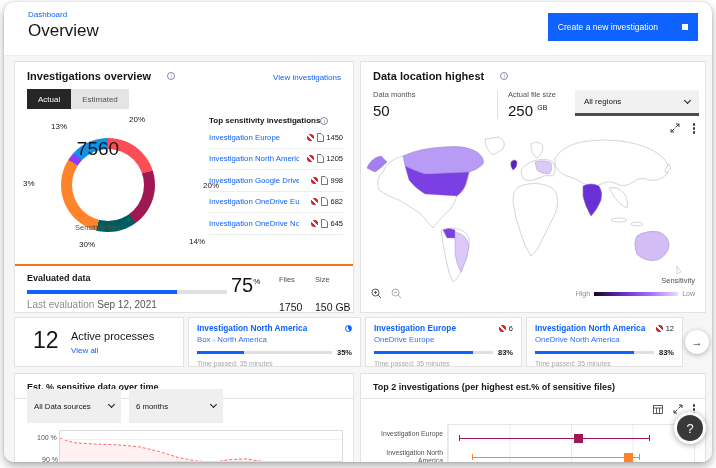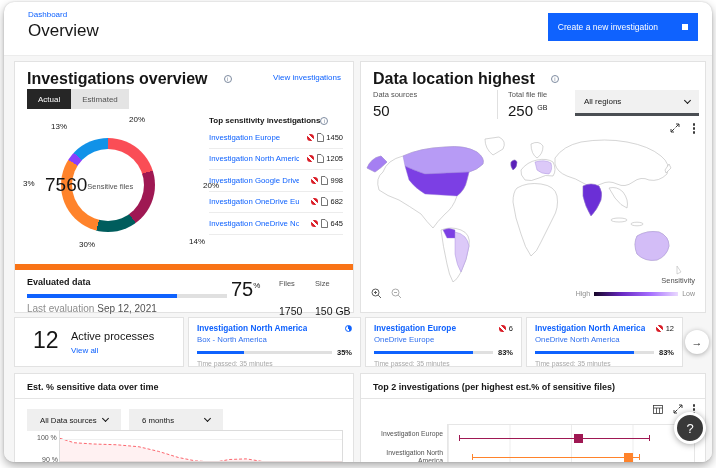--- a/index.html
+++ b/index.html
@@ -7,49 +7,49 @@
   .page{position:absolute;left:4px;top:2px;width:708px;height:460px;background:#fff;border-radius:10px;
         box-shadow:0 4px 10px rgba(0,0,0,.32),0 0 2px rgba(0,0,0,.18);overflow:hidden}
   
   .breadcrumb{position:absolute;left:24px;top:8px;font-size:8px;color:#0f62fe;cursor:pointer}
   .page-title{position:absolute;left:24px;top:19px;font-size:17px;color:#161616}
   .create-btn{position:absolute;right:14px;top:11px;height:28px;background:#0f62fe;color:#fff;font-size:8.5px;
               border:none;display:flex;align-items:center;gap:24px;padding:0 10px;cursor:pointer}
   .add-icon{width:6px;height:6px;background:#fff;display:inline-block}
   .content{position:absolute;left:0;top:53px;right:0;bottom:0;background:#f6f6f6;border-top:1px solid #ececec}
   .card{position:absolute;background:#fff;border:1px solid #e2e2e2}
-  .card-title{position:absolute;left:12px;top:8px;font-size:16px;font-weight:700;color:#161616;display:flex;align-items:center;gap:16px}
+  .card-title{position:absolute;left:12px;top:8px;font-size:11px;font-weight:700;color:#161616;display:flex;align-items:center;gap:16px}
   .info{width:8px;height:8px;border-radius:50%;border:1px solid #7e8ba0;color:#7e8ba0;font-size:6px;line-height:7px;
         text-align:center;display:inline-block;font-weight:400}
   .info::after{content:"i"}
   
   .inv-card{left:10px;top:5px;width:340px;height:252px}
   .view-link{position:absolute;right:12px;top:11px;font-size:8px;color:#0f62fe;cursor:pointer}
   .toggle{position:absolute;left:12px;top:27px;display:flex}
   .tg{height:20px;font-size:8px;display:flex;align-items:center;padding:0 11px;cursor:pointer}
   .tg-on{background:#262626;color:#fff}
   .tg-off{background:#e4e4e4;color:#525252}
   .donut{position:absolute;left:46px;top:76px;width:94px;height:94px;border-radius:50%}
   .donut::after{content:"";position:absolute;inset:11px;background:#fff;border-radius:50%}
-  .donut-center{position:absolute;left:30px;top:76px;width:94px;height:94px;display:flex;
-                align-items:center;justify-content:flex-start;z-index:2}
+  .donut-center{position:absolute;left:36px;top:76px;width:94px;height:94px;display:flex;flex-direction:column;
+                align-items:center;justify-content:space-between;z-index:2}
   .donut-num{font-size:19px;color:#161616}
   .donut-sub{font-size:7.5px;color:#525252;margin-top:2px}
   .plabel{position:absolute;font-size:8px;color:#161616;z-index:2}
   .pl-red{left:114px;top:53px}.pl-mag{left:188px;top:119px}.pl-teal{left:174px;top:175px}
   .pl-org{left:64px;top:178px}.pl-pur{left:8px;top:117px}.pl-blue{left:36px;top:60px}
   .tslist{position:absolute;left:194px;top:54px;width:134px}
   .tsl-h{font-size:8px;font-weight:700;color:#161616;display:flex;align-items:center;gap:0;margin-bottom:2px}
   .tsl-row{display:flex;align-items:center;justify-content:space-between;height:21.5px;border-bottom:1px solid #ececec;cursor:pointer}
   .tsl-name{font-size:7.8px;color:#0f62fe;white-space:nowrap;overflow:hidden;max-width:90px}
   .tsl-right{display:flex;align-items:center;gap:2.5px}
   .blocked{width:7px;height:7px;border-radius:50%;display:inline-block;flex:none;
            background:linear-gradient(45deg,transparent 41%,#fff 41%,#fff 59%,transparent 59%),#da1e28}
   .count{font-size:7.5px;color:#161616}
-  .eval{position:absolute;left:0;right:0;top:202px;height:50px;border-top:6px solid #f97316}
+  .eval{position:absolute;left:0;right:0;top:202px;height:50px;border-top:2px solid #f97316}
   .eval-title{position:absolute;left:12px;top:7px;font-size:9px;font-weight:700;color:#161616}
   .eval-bar{position:absolute;left:12px;top:24px;width:200px;height:4px;background:#e0e0e0}
   .eval-fill{height:100%;background:#0f62fe}
   .eval-last{position:absolute;left:12px;top:33px;font-size:10px;color:#8d8d8d}
   .eval-date{color:#525252;margin-left:3px}
   .eval-pct{position:absolute;left:216px;top:8px;font-size:20px;color:#161616}
   .eval-pct sup{font-size:8px}
   .eval-col{position:absolute;top:9px}
   .ec-files{left:264px}.ec-size{left:300px}
   .ec-label{font-size:7.5px;color:#525252}
@@ -93,22 +93,22 @@
   .pc-fill{height:100%;background:#0f62fe}
   .pc-pct{font-size:7.5px;font-weight:700;color:#161616}
   .pc-time{font-size:6.8px;color:#a8a8a8;margin-top:2.5px}
   .arrow-btn{position:absolute;left:681px;top:274px;width:24px;height:24px;border-radius:50%;background:#fff;
              box-shadow:0 1px 5px rgba(0,0,0,.3);display:flex;align-items:center;justify-content:center;
              font-size:11px;color:#161616;cursor:pointer;z-index:3}
   
   .line-card{left:10px;top:317px;width:340px;height:90px}
   .bc-title{position:absolute;left:12px;top:8px;font-size:9px;font-weight:700;color:#161616}
   .bc-rule{position:absolute;left:0;right:0;top:24px;border-top:1px solid #e4e4e4}
-  .dd{position:absolute;top:35px;height:22px;background:#efefef;display:flex;align-items:center;justify-content:space-between;
-      padding:0 13px;font-size:7.8px;color:#161616;cursor:pointer}
+  .dd{position:absolute;top:15px;height:34px;background:#efefef;display:flex;align-items:center;justify-content:space-between;
+      padding:0 7px;font-size:7.8px;color:#161616;cursor:pointer}
   .dd1{left:12px;width:94px}.dd2{left:114px;width:94px}
   .chart-icons{position:absolute;display:flex;gap:10px;align-items:center}
   .ci-line{right:10px;top:58px}
   .plot{position:absolute;left:44px;top:56px;right:10px;bottom:-2px;border:1px solid #dcdcdc;border-bottom:none;background:#fff;overflow:hidden}
   .yl{position:absolute;font-size:7px;color:#525252}
   .yl1{left:22px;top:60px}.yl2{left:27px;top:82px}
   .gl90{position:absolute;left:0;right:0;top:30px;border-top:1px solid #e6dada}
   .gl100{position:absolute;left:0;right:0;top:8px;border-top:1px solid #f0f0f0}
   .top5-card{left:356px;top:317px;width:346px;height:90px}
   .ci-t5{right:10px;top:30px}
@@ -242,25 +242,25 @@
         </div>
       </div>
     </section>
 
     <section class="card map-card">
       <div class="card-title">
         <span>Data location highest</span>
         <span class="info"></span>
       </div>
       <div class="stat st1">
-        <div class="st-label">Data sources</div>
+        <div class="st-label">Data months</div>
         <div class="st-val">50</div>
       </div>
       <div class="stat st3">
-        <div class="st-label">Total file file</div>
+        <div class="st-label">Actual file size</div>
         <div class="st-val"><span>250</span> <sup>GB</sup></div>
       </div>
       <div class="region-dd">
         <span>All regions</span>
         <span class="chev"></span>
       </div>
       <div class="map-icons">
         <span class="icon-btn">
             <svg width="10" height="10" viewBox="0 0 10 10">
               <path d="M6 1h3v3M9 1L5.6 4.4M4 9H1V6M1 9l3.4-3.4" stroke="#3a3a3a" stroke-width="1" fill="none"></path>

